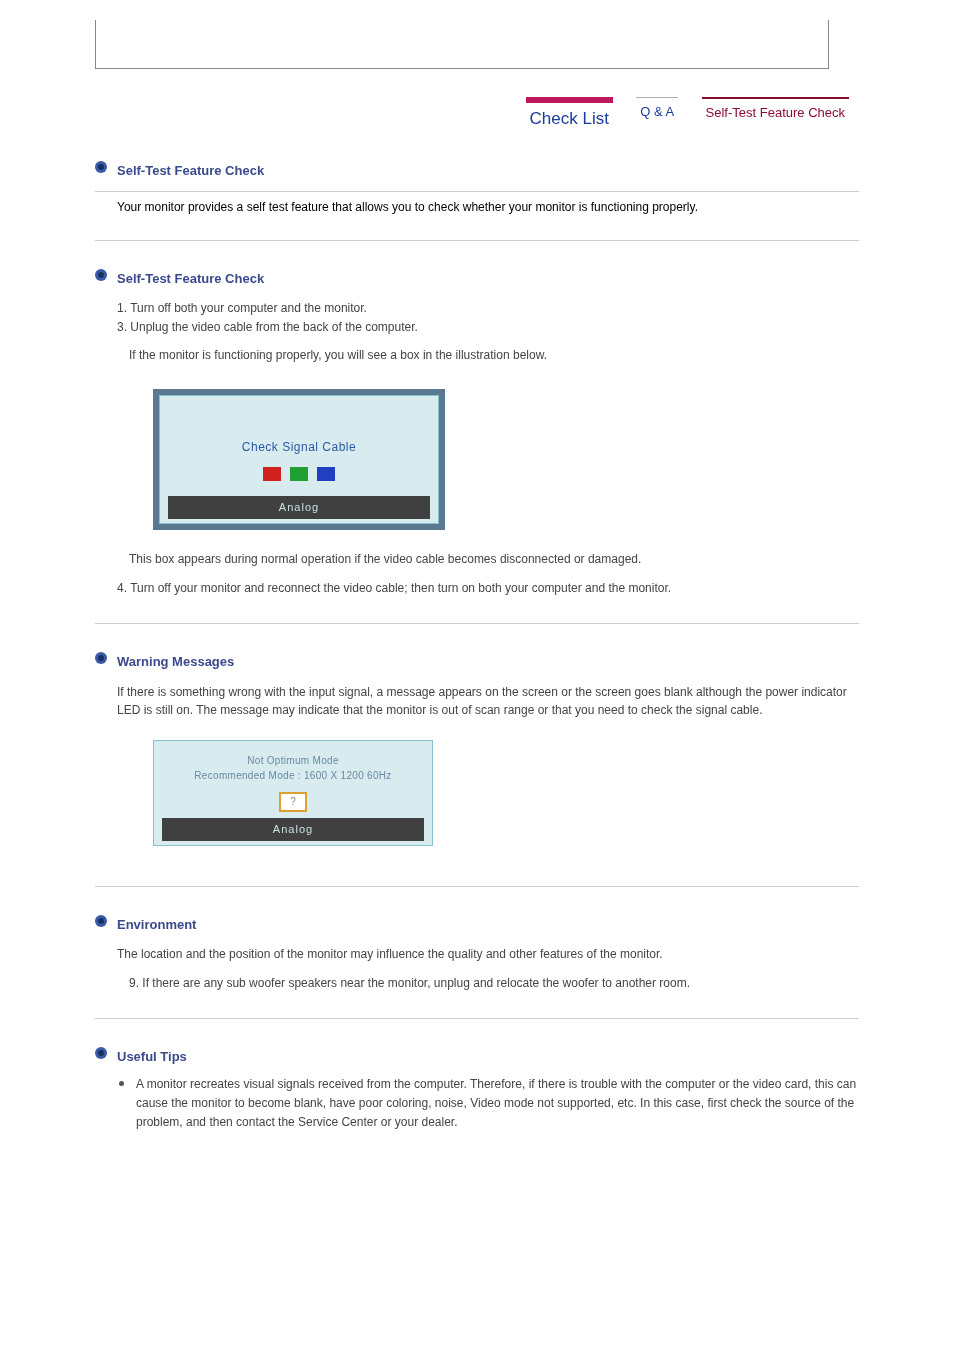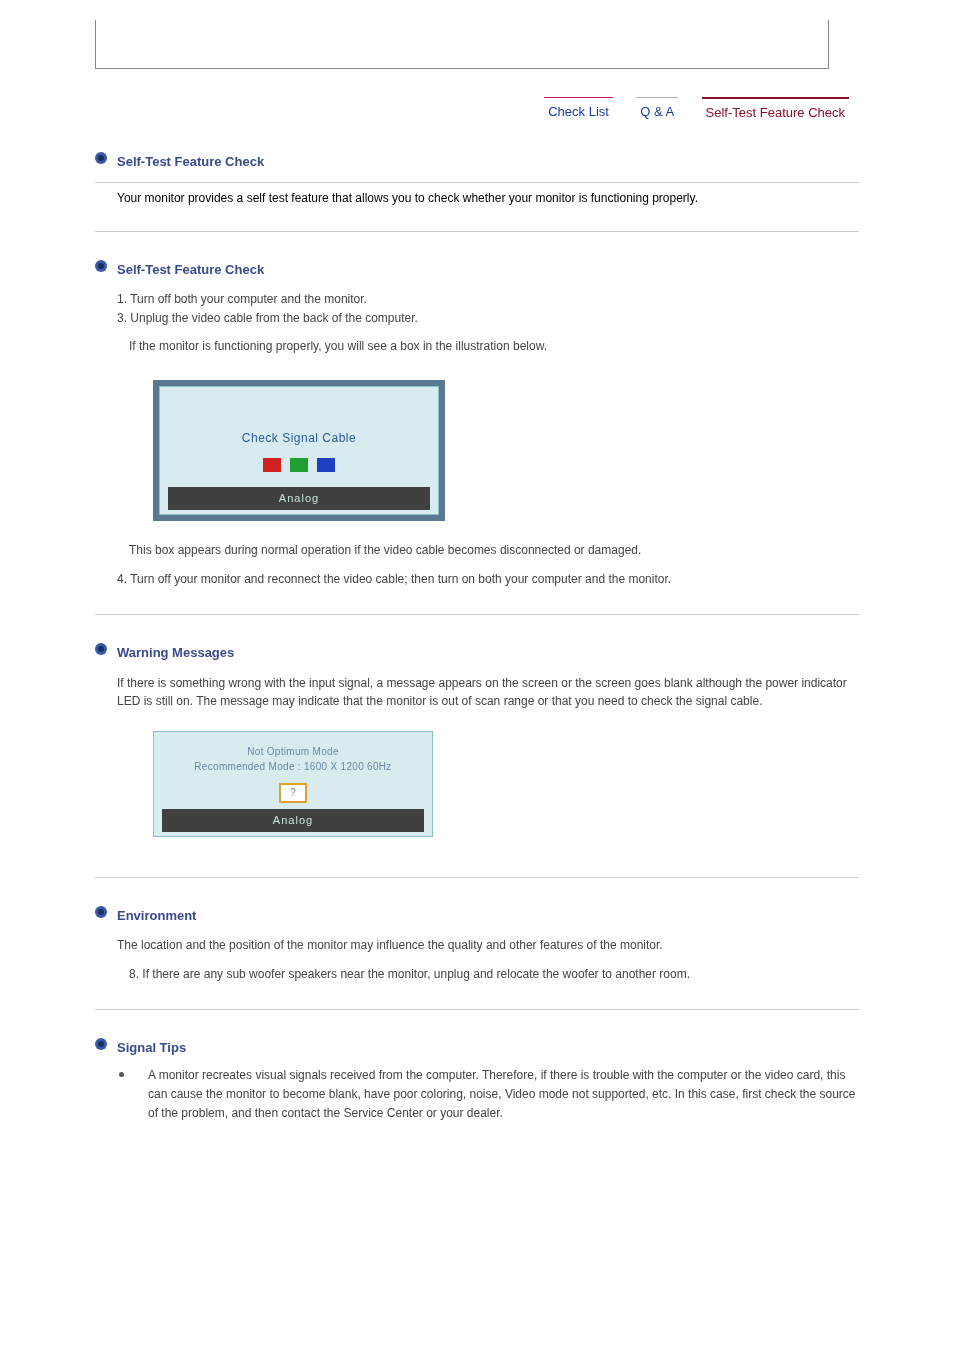--- a/index.html
+++ b/index.html
@@ -29,22 +29,22 @@
   }
   .tabs span {
     display: inline-block;
     vertical-align: top;
     font-family: "Trebuchet MS", "Segoe UI", sans-serif;
     padding: 6px 4px 4px 4px;
     margin: 0 10px;
   }
   .tab-check {
     color: #1a3a9c;
-    border-top: 1px solid #be185d;
-    font-size: 13px;
+    border-top: 6px solid #be185d;
+    font-size: 17px;
   }
   .tab-qa {
     color: #1a3a9c;
     border-top: 1px solid #b0b0b0;
     font-size: 13px;
   }
   .tab-self {
     color: #8b0d2e;
     border-top: 2px solid #8b0d2e;
     font-size: 13px;
@@ -171,21 +171,20 @@
     height: 16px;
     line-height: 16px;
     font-size: 10px;
     color: #888;
     margin: 2px 0 6px 0;
   }
   .li-bullet-row {
     display: flex;
     align-items: flex-start;
     margin: 6px 0 0 24px;
-    gap: 12px;
   }
   .li-dot {
     width: 5px; height: 5px; background:#555; border-radius:50%;
     flex: 0 0 5px;
     margin: 6px 12px 0 0;
   }
   .li-text {
     flex:1;
     color:#444;
     line-height:1.55;
@@ -272,32 +271,32 @@
   </div>
 
   <hr class="hr-divider">
 
   <div class="section">
     <div class="section-body">
       <div class="bullet"><span class="bullet-outer"></span></div>
       <div class="section-text">
         <div class="section-title">Environment</div>
         <div class="para">The location and the position of the monitor may influence the quality and other features of the monitor.</div>
-        <div class="para" style="margin-left:12px">8. If there are any sub woofer speakers near the monitor, unplug and relocate the woofer to another room.</div>
+        <div class="para" style="margin-left:12px">9. If there are any sub woofer speakers near the monitor, unplug and relocate the woofer to another room.</div>
       </div>
     </div>
   </div>
 
   <hr class="hr-divider">
 
   <div class="section">
     <div class="section-body">
       <div class="bullet"><span class="bullet-outer"></span></div>
       <div class="section-text">
-        <div class="section-title">Signal Tips</div>
+        <div class="section-title">Useful Tips</div>
       </div>
     </div>
     <div class="li-bullet-row">
       <div class="li-dot"></div>
       <div class="li-text">A monitor recreates visual signals received from the computer. Therefore, if there is trouble with the computer or the video card, this can cause the monitor to become blank, have poor coloring, noise, Video mode not supported, etc. In this case, first check the source of the problem, and then contact the Service Center or your dealer.</div>
     </div>
   </div>
 
 </div>
 

